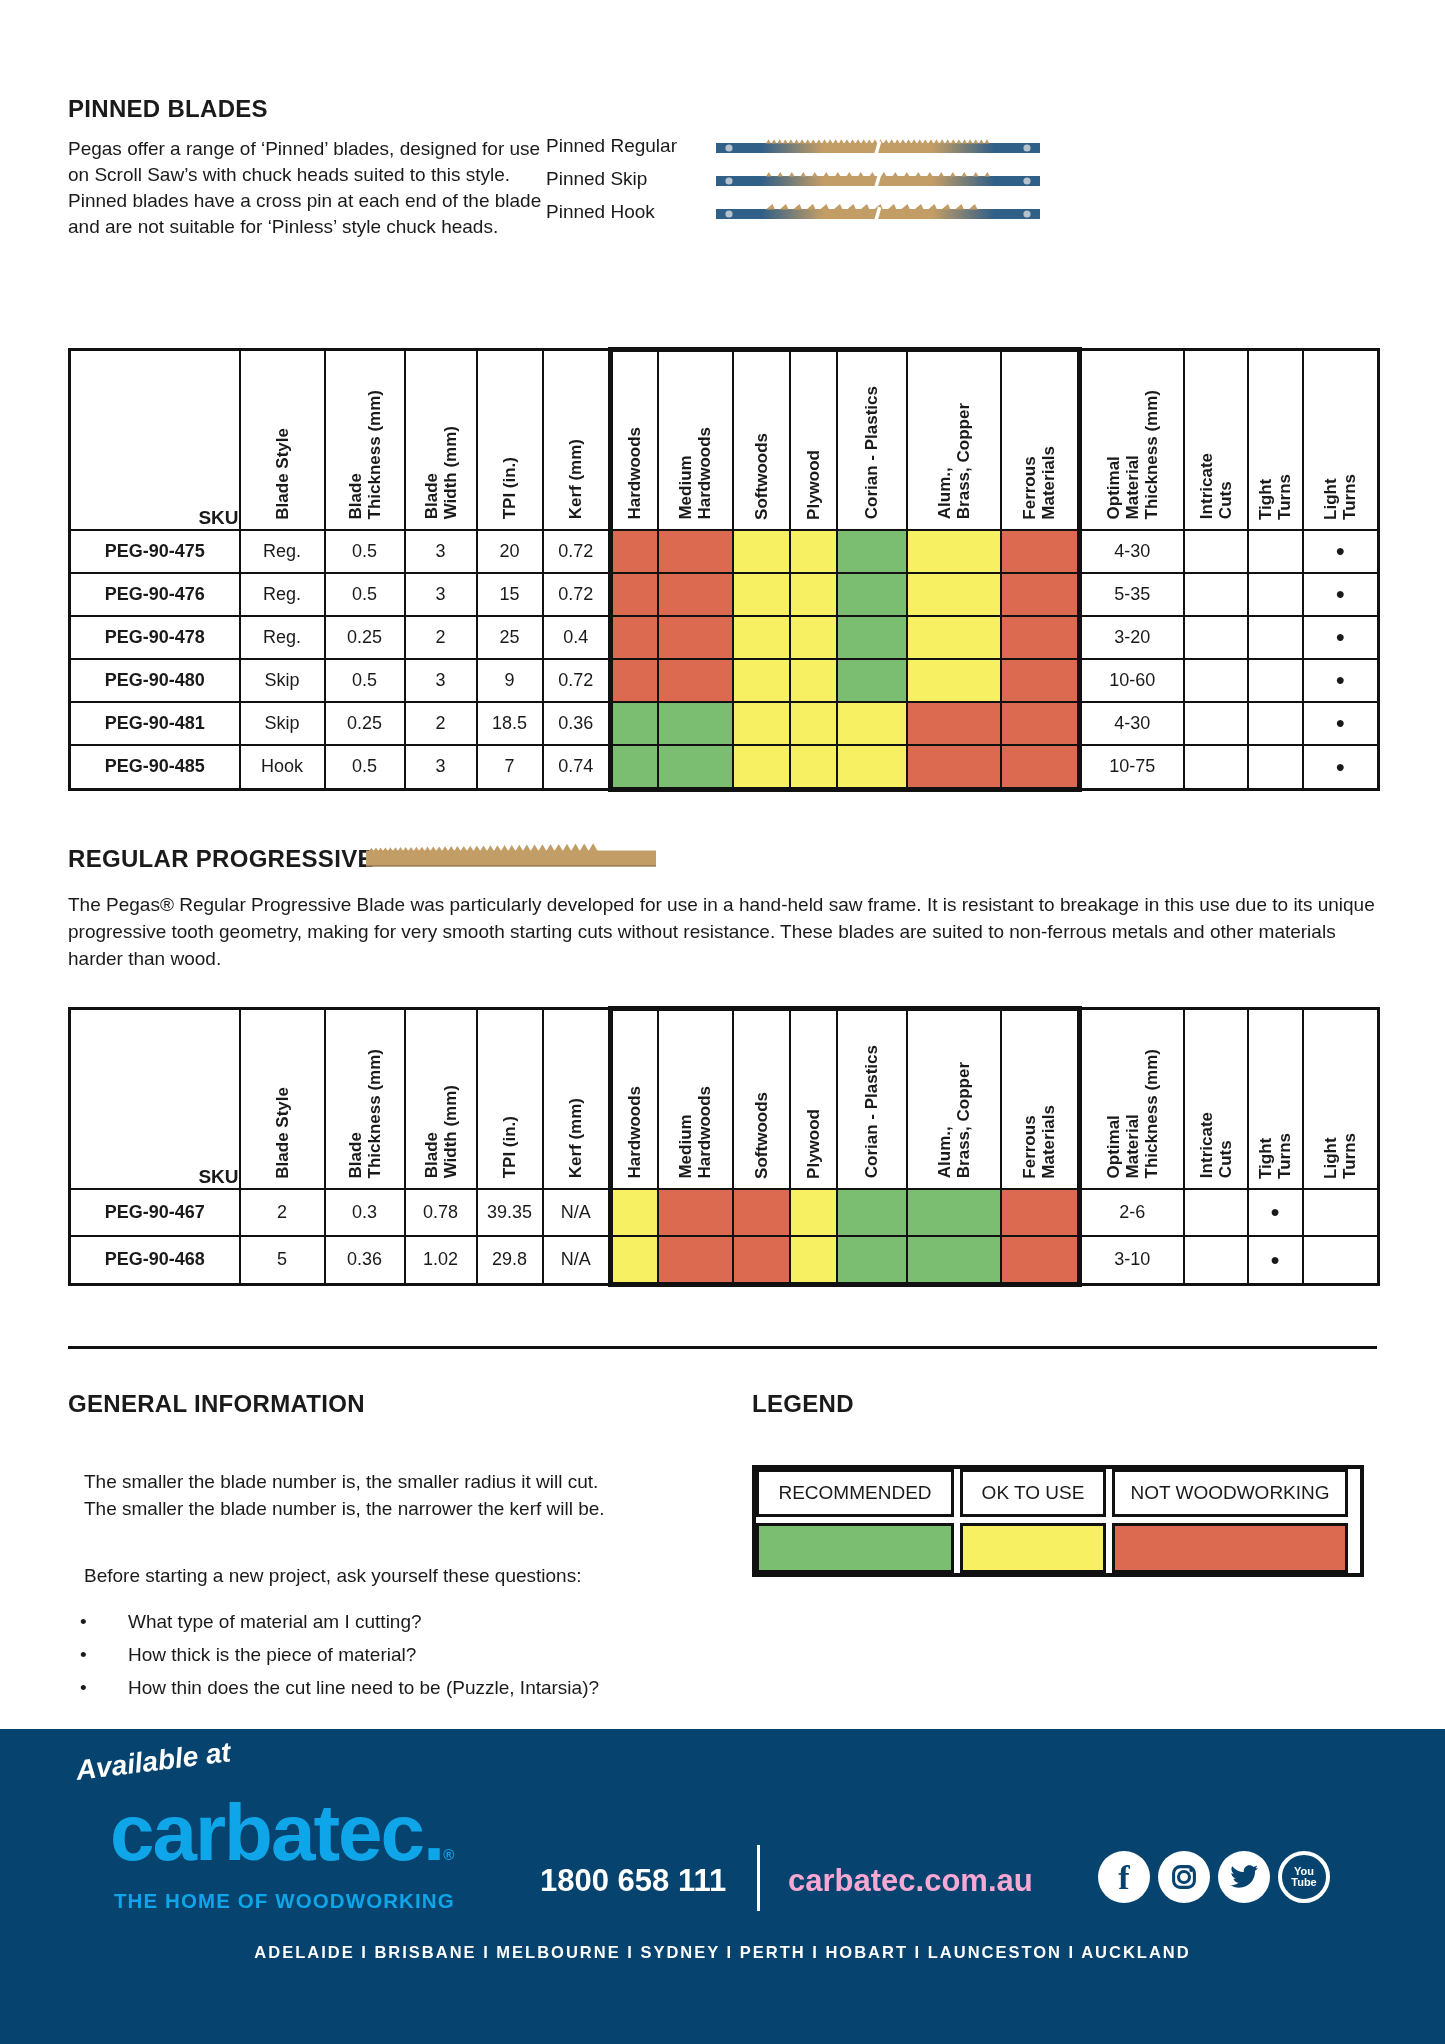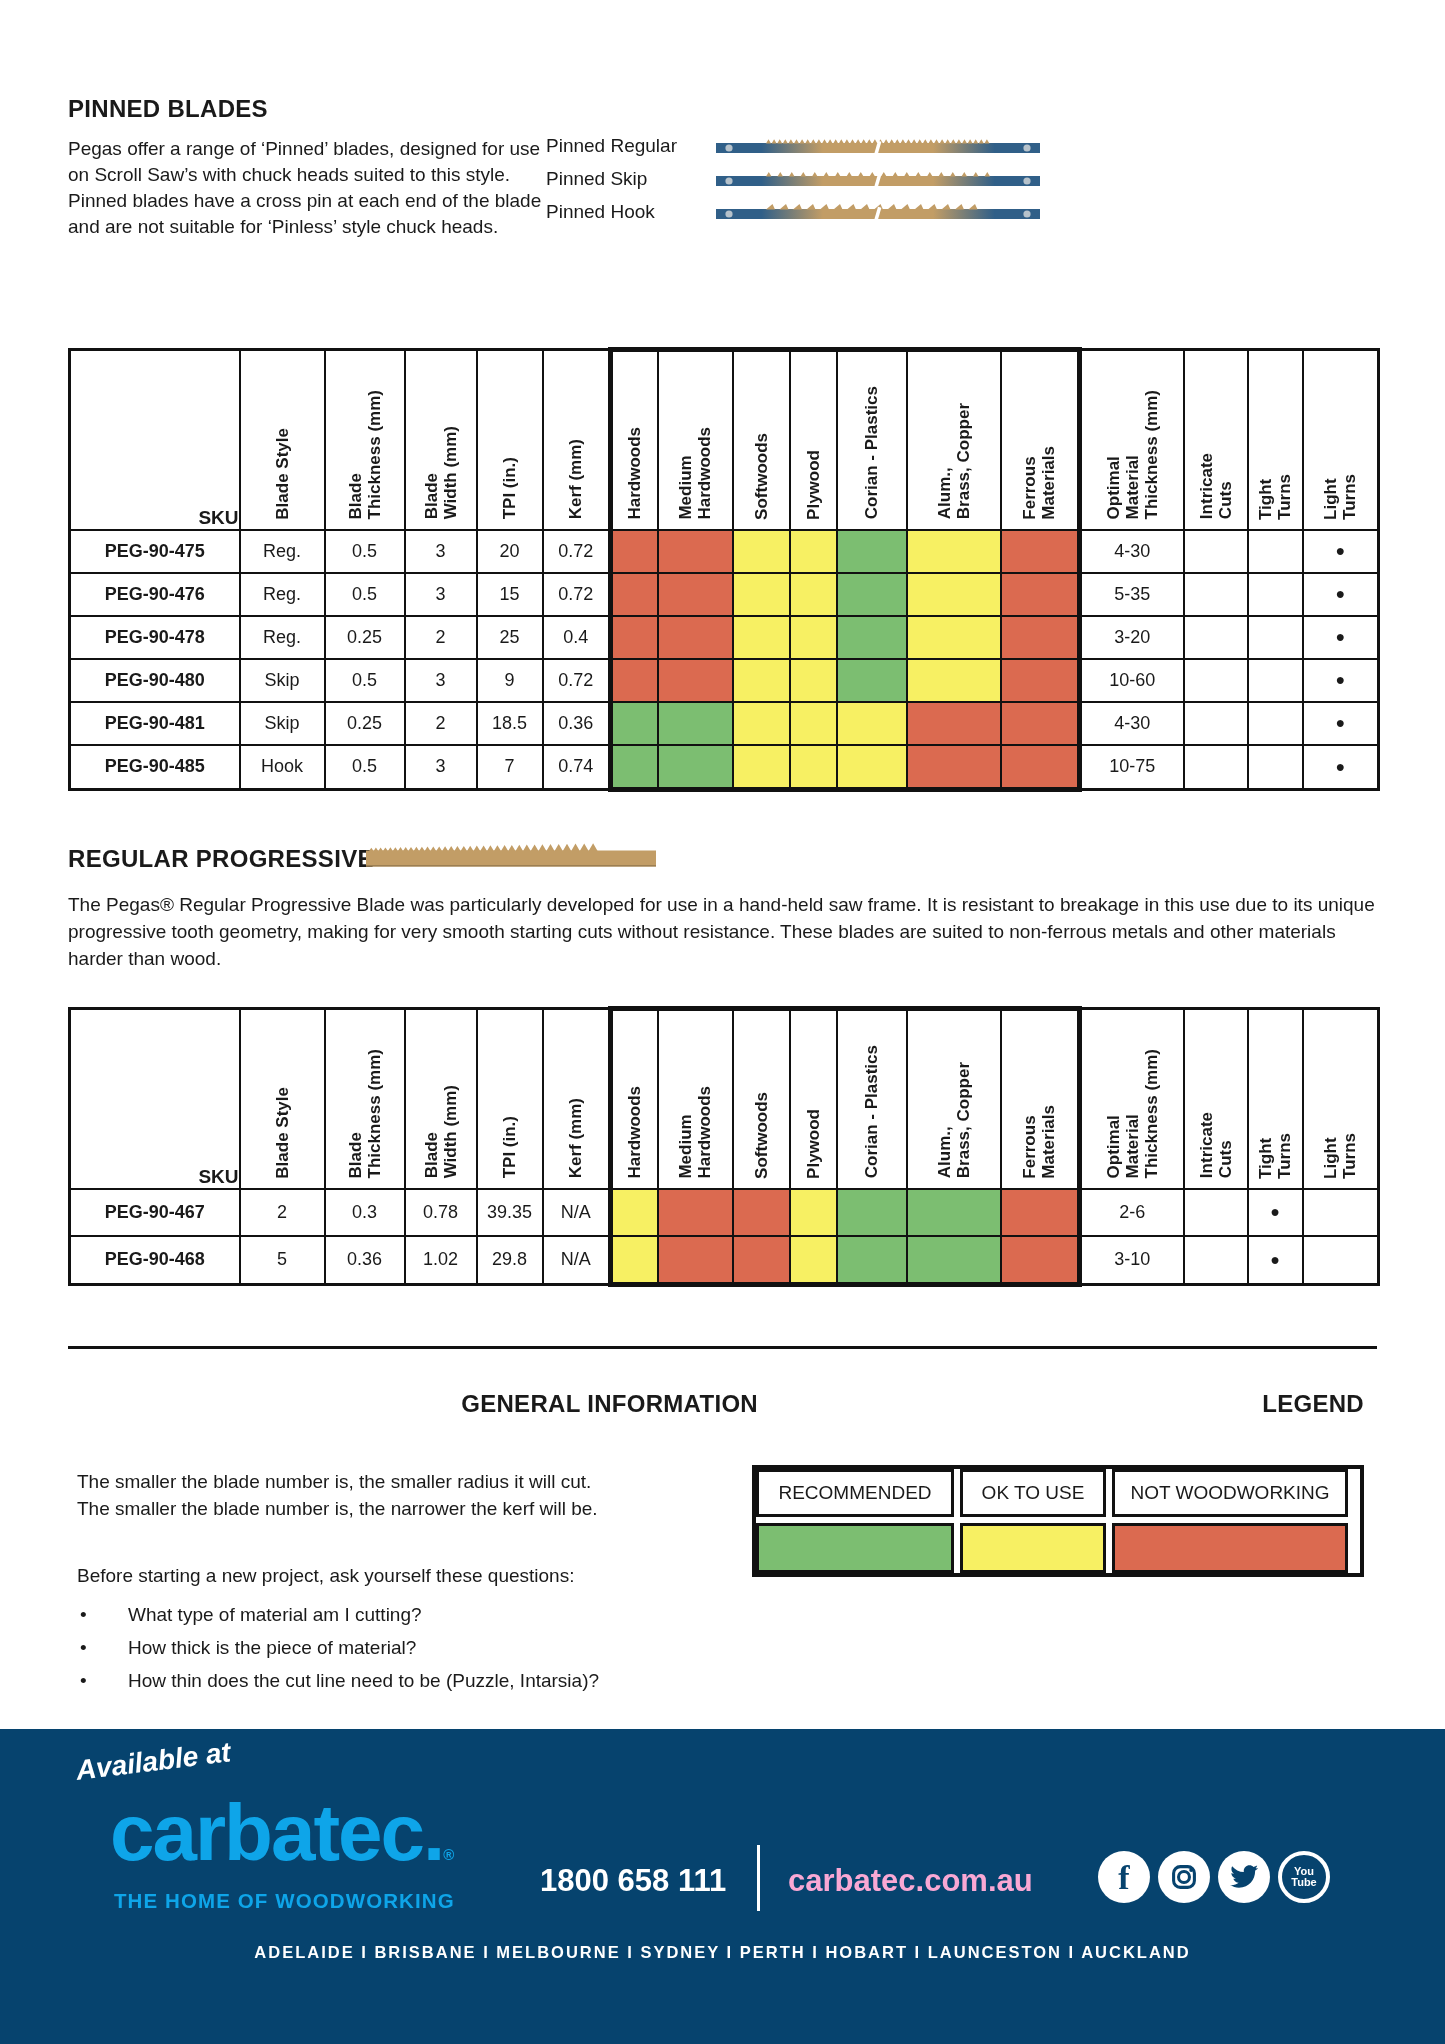--- a/index.html
+++ b/index.html
@@ -2,21 +2,21 @@
 <html><head>
 <meta charset="utf-8">
 <style>
   html,body {margin:0; padding:0;}
   body {width:1445px; height:2044px; position:relative; overflow:hidden; background:#fff;
         font-family:"Liberation Sans", sans-serif; color:#1a1a1a;}
   .page {position:relative; width:1445px; height:2044px;}
 
   
   h1,h2 {margin:0; font-weight:bold; letter-spacing:.3px;}
-  .sec-title {font-size:24px;text-align:right;}
+  .sec-title {font-size:24px;}
 
   
   .pinned-title {position:absolute; left:68px; top:95px;}
   .pinned-desc {position:absolute; left:68px; top:136px; width:498px; font-size:19px; line-height:26px; margin:0;}
   .blade-list {position:absolute; left:546px; top:134px; width:494px;}
   .blade-row {display:flex; align-items:center; height:24px; margin-bottom:9px;}
   .blade-label {width:170px; font-size:19px;}
   .blade-img {width:324px; height:16px; display:inline-block;}
 
   
@@ -43,21 +43,21 @@
   .prog-title {position:absolute; left:68px; top:845px;}
   .prog-blade {position:absolute; left:365px; top:840px; width:292px; height:28px;}
   .prog-desc {position:absolute; left:68px; top:891px; width:1312px; font-size:19px; line-height:27px; margin:0;}
 
   
   .divider {position:absolute; left:68px; top:1346px; width:1309px; height:0;
             border:none; border-top:3px solid #111; margin:0;}
 
   
   .gi {position:absolute; left:68px; top:1390px; width:690px;}
-  .gi p {margin:9px; font-size:19px; line-height:27px;}
+  .gi p {margin:16px; font-size:19px; line-height:27px;}
   .gi .p1 {margin-top:50px;}
   .gi .prompt {margin-top:40px;}
   .gi ul {list-style:none; margin:6px 0 0; padding:0;}
   .gi li {font-size:19px; line-height:33px; display:flex;}
   .gi li .b {width:48px; padding-left:12px;}
 
   
   .legend-sec {position:absolute; left:752px; top:1390px;}
   .legend-table {margin-top:47px; width:604px; border:4px solid #111; display:grid;
                  grid-template-columns:198px 146px 236px; gap:6px; background:#fff;}

